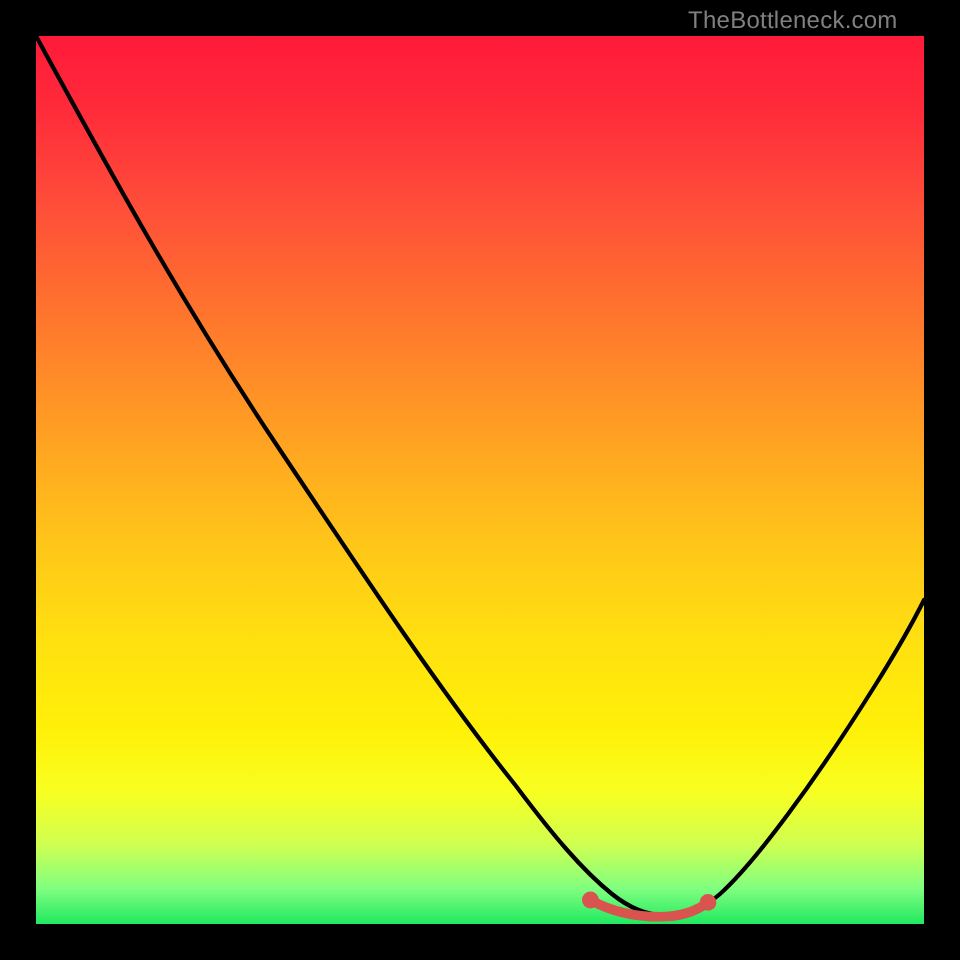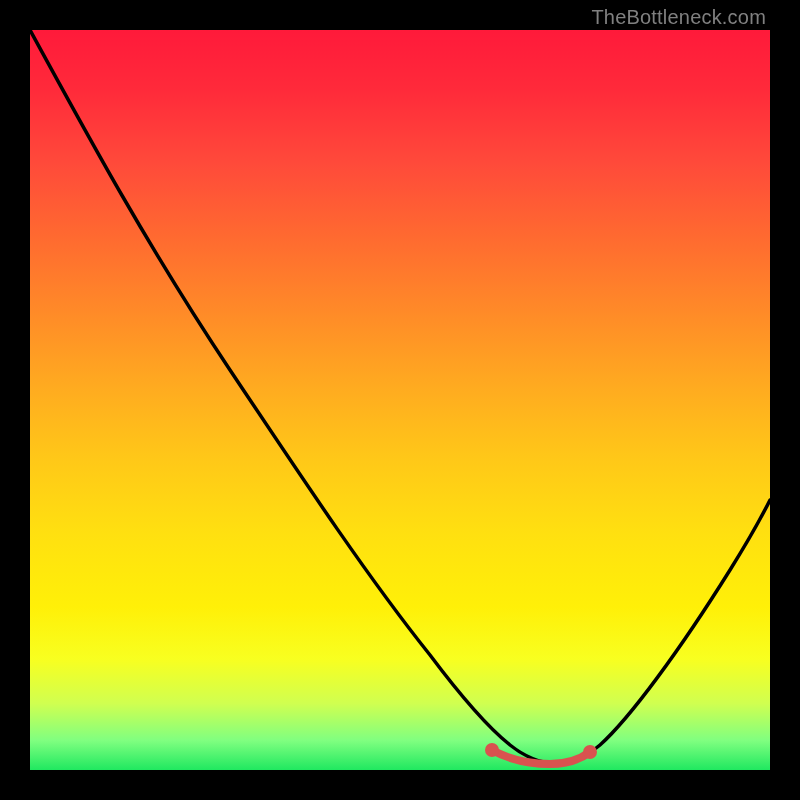--- a/index.html
+++ b/index.html
@@ -50,21 +50,21 @@
     position: absolute;
     left: 0;
     top: 0;
     width: 740px;
     height: 740px;
   }
   
   .watermark {
     position: absolute;
     top: 6px;
-    right: 34px;
+    right: 52px;
     color: #808080;
     font-size: 20px;
     font-weight: normal;
     letter-spacing: 0.2px;
   }
 </style>
 </head>
 <body>
 
 <div class="frame">

